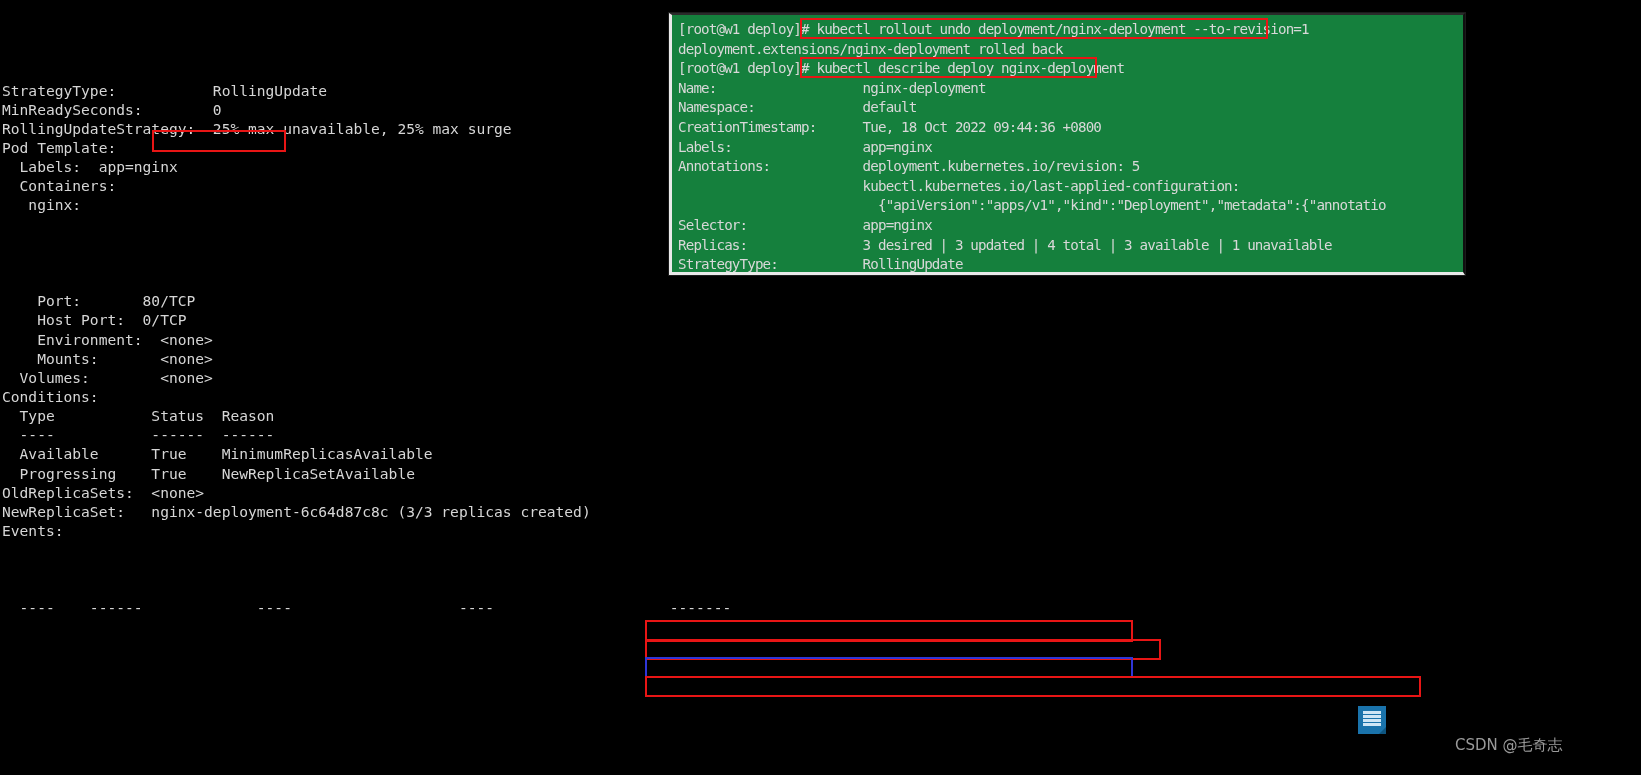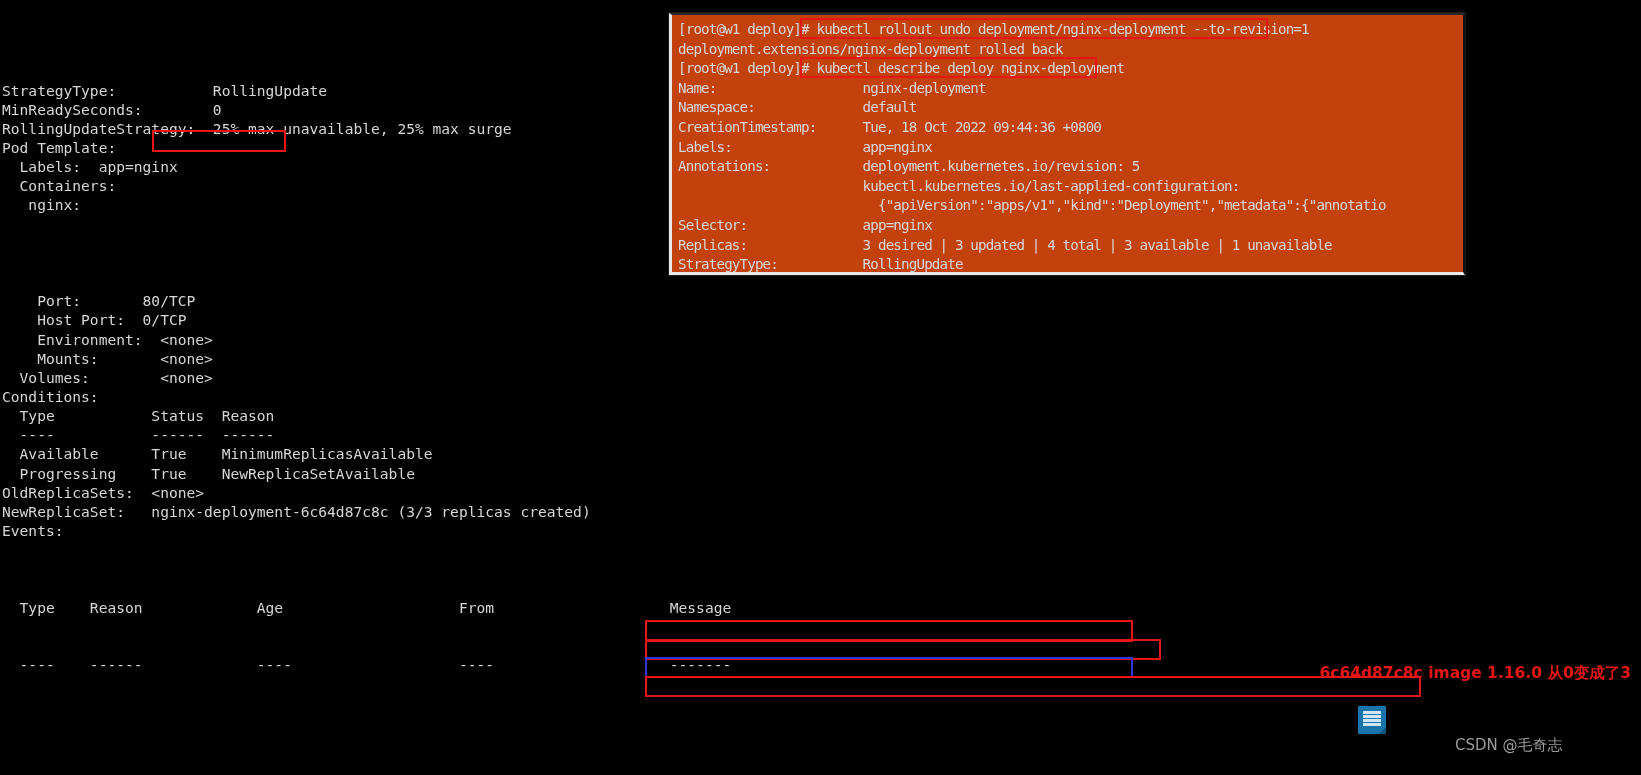--- a/index.html
+++ b/index.html
@@ -36,21 +36,21 @@
     border: 2px solid #e81515;
     pointer-events: none;
   }
   .box.blue { border-color: #2f36d8; }
 
   
   .term-float {
     position: absolute;
     left: 669px; top: 13px;
     width: 796px; height: 262px;
-    background: #c2410c;
+    background: #15803d;
     border-left: 3px solid #e9e9e9;
     border-top: 2px solid #2a2a2a;
     border-right: 2px solid #101010;
     border-bottom: 3px solid #e9e9e9;
     overflow: hidden;
     box-shadow: 0 0 0 1px #1b1b1b;
   }
   .term-float .inner {
     position: relative;
     padding: 5px 0 0 6px;
@@ -116,42 +116,40 @@
 
 <div id="root">
 
   <div class="term-base">
     <div class="pad">
       <div id="base-header"><div class="line">StrategyType:           RollingUpdate</div><div class="line">MinReadySeconds:        0</div><div class="line">RollingUpdateStrategy:  25% max unavailable, 25% max surge</div><div class="line">Pod Template:</div><div class="line">  Labels:  app=nginx</div><div class="line">  Containers:</div><div class="line">   nginx:</div></div>
 
 
       <div id="base-container"><div class="line">    Port:       80/TCP</div><div class="line">    Host Port:  0/TCP</div><div class="line">    Environment:  &lt;none&gt;</div><div class="line">    Mounts:       &lt;none&gt;</div><div class="line">  Volumes:        &lt;none&gt;</div><div class="line">Conditions:</div><div class="line">  Type           Status  Reason</div><div class="line">  ----           ------  ------</div><div class="line">  Available      True    MinimumReplicasAvailable</div><div class="line">  Progressing    True    NewReplicaSetAvailable</div><div class="line">OldReplicaSets:  &lt;none&gt;</div><div class="line">NewReplicaSet:   nginx-deployment-6c64d87c8c (3/3 replicas created)</div><div class="line">Events:</div></div>
 
-      <div class="line">  Type    Reason             Age                    From                    Message</div>
       <div class="line">  ----    ------             ----                   ----                    -------</div>
 
       
 
       
       
     </div>
   </div>
 
   <div class="box" style="left:152px;top:130px;width:134px;height:22px;"></div>
   <div class="box" style="left:645px;top:620px;width:488px;height:22px;"></div>
   <div class="box" style="left:645px;top:639px;width:516px;height:21px;"></div>
   <div class="box blue" style="left:645px;top:657px;width:488px;height:21px;"></div>
   <div class="box" style="left:645px;top:676px;width:776px;height:21px;"></div>
 
   <div class="term-float">
     <div class="inner" id="float-lines"><div class="line" style="height: 19.6px;"><span class="t">[root@w1 deploy]#</span><span class="t"> kubectl rollout undo deployment/nginx-deployment --to-revision=1</span></div><div class="line" style="height: 19.6px;">deployment.extensions/nginx-deployment rolled back</div><div class="line" style="height: 19.6px;"><span class="t">[root@w1 deploy]#</span><span class="t"> kubectl describe deploy nginx-deployment</span></div><div class="line" style="height: 19.6px;">Name:                   nginx-deployment</div><div class="line" style="height: 19.6px;">Namespace:              default</div><div class="line" style="height: 19.6px;">CreationTimestamp:      Tue, 18 Oct 2022 09:44:36 +0800</div><div class="line" style="height: 19.6px;">Labels:                 app=nginx</div><div class="line" style="height: 19.6px;">Annotations:            deployment.kubernetes.io/revision: 5</div><div class="line" style="height: 19.6px;">                        kubectl.kubernetes.io/last-applied-configuration:</div><div class="line" style="height: 19.6px;">                          {"apiVersion":"apps/v1","kind":"Deployment","metadata":{"annotatio</div><div class="line" style="height: 19.6px;">Selector:               app=nginx</div><div class="line" style="height: 19.6px;">Replicas:               3 desired | 3 updated | 4 total | 3 available | 1 unavailable</div><div class="line" style="height: 19.6px;">StrategyType:           RollingUpdate</div><div class="line" style="height: 19.6px;">MinReadySeconds:        0</div><div class="box" style="left: 127.55px; top: 3px; width: 468.75px; height: 21px; position: absolute;"></div><div class="box" style="left: 127.55px; top: 42.2px; width: 297.15px; height: 21px; position: absolute;"></div></div>
   </div>
 
   <div class="annot" style="top:618px; right:10px;">
-    <div>6c64d87c8c image 1.16.0 从0变成了3</div>
   </div>
 
   <div class="doc-icon">
       <i></i>
       <i></i>
       <i></i>
       <i></i>
       <u></u>
     </div>
 

